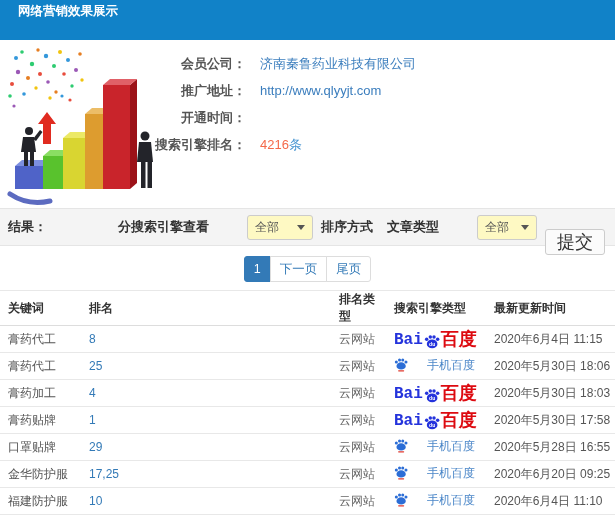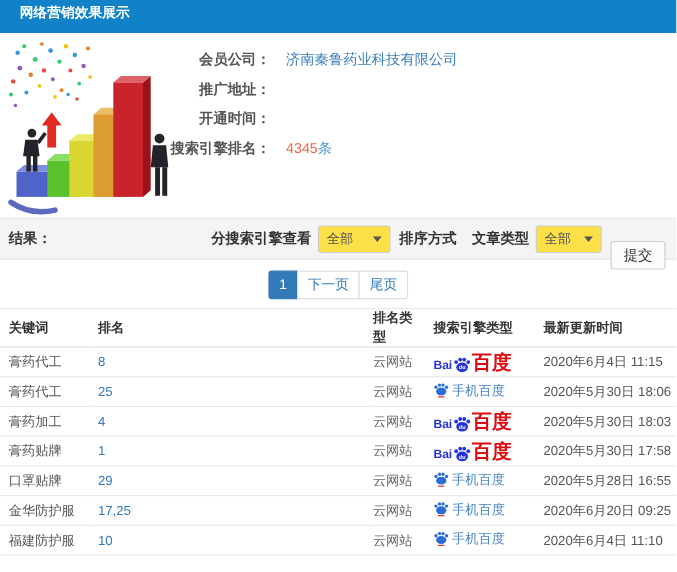--- a/index.html
+++ b/index.html
@@ -11,21 +11,21 @@
     --baidu-red:#dd0a10;
   }
   *{box-sizing:border-box;}
   html,body{margin:0;padding:0;}
   body{
     width:615px;height:520px;overflow:hidden;background:#fff;
     font-family:"Liberation Sans","DejaVu Sans",sans-serif;color:#555;
   }
   
   .title-bar{
-    height:30px;background:var(--header-bg);color:#fff;
+    height:40px;background:var(--header-bg);color:#fff;
     font-size:12.5px;font-weight:bold;line-height:22px;padding-left:18px;
   }
   
   .info-section{position:relative;height:168px;background:#fff;}
   .illustration{position:absolute;left:2px;top:4px;}
   .info-list{position:absolute;left:0;top:10px;width:100%;}
   .info-row{display:flex;align-items:center;height:27px;font-size:13px;}
   .info-label{width:246px;text-align:right;color:#555;font-weight:bold;flex:none;}
   .info-value{margin-left:14px;color:#555;}
   .info-value.link{color:var(--link);}
@@ -33,32 +33,32 @@
   .count-unit{color:#4a96d2;}
   
   .filter-bar{
     height:38px;background:#f4f4f4;border-top:1px solid #e5e5e5;border-bottom:1px solid #e5e5e5;
     display:flex;align-items:center;padding:0 10px 0 8px;font-size:13px;color:#333;
   }
   .result-label{font-weight:bold;}
   .filter-spacer{flex:1;}
   .filter-label{font-weight:bold;margin:0 6px 0 8px;white-space:nowrap;}
   .ui-select{
-    background:#fde047;border:1px solid #ccc;border-radius:3px;height:25px;
-    display:flex;align-items:center;padding:0 7px;font-size:12px;color:#555;cursor:pointer;
+    background:#fef9c3;border:1px solid #ccc;border-radius:3px;height:25px;
+    display:flex;align-items:center;padding:0 7px;font-size:12px;color:#555;cursor:pointer;margin-left:32px;
   }
   .ui-select .sel-text{flex:1;white-space:nowrap;}
   .caret{width:0;height:0;border-left:4px solid transparent;border-right:4px solid transparent;
     border-top:5px solid #555;margin-left:7px;flex:none;}
   .sel-engine{width:66px;}
   .sel-sort{width:136px;}
   .sel-type{width:60px;}
   .submit-btn{
     margin-left:8px;height:26px;padding:0 11px;background:#fbfbfb;border:1px solid #ccc;
-    border-radius:3px;font-size:13px;color:#333;cursor:pointer;
+    border-radius:3px;font-size:18px;color:#333;cursor:pointer;
     font-family:"Liberation Sans","DejaVu Sans",sans-serif;
     margin-top:29px;
   }
   
   .pagination-wrap{height:44px;padding-top:10px;text-align:center;}
   .pagination{display:inline-flex;}
   .page-item{
     min-width:26px;height:26px;line-height:24px;padding:0 9px;border:1px solid #ddd;
     background:#fff;color:var(--pagination-active);font-size:12.5px;cursor:pointer;margin-left:-1px;
   }
@@ -75,26 +75,26 @@
   .col-kw{width:85px;}
   .col-rank{width:250px;}
   .col-type{width:55px;}
   .col-eng{width:100px;}
   .col-time{width:125px;}
   .results-table th:first-child,.results-table td:first-child{padding-left:8px;}
   .rank-link{color:var(--pagination-active);text-decoration:none;cursor:pointer;}
   .c-type{color:#666;}
   
   .bd-logo{display:inline-flex;align-items:flex-end;line-height:1;}
-  .bd-bai{color:var(--baidu-blue);font-weight:bold;font-size:11px;letter-spacing:0;}
+  .bd-bai{color:var(--baidu-blue);font-weight:bold;font-size:16px;letter-spacing:0;font-family:Liberation Mono, monospace;}
   .bd-paw{margin:0 1px -1px 1px;}
   .bd-cn{color:var(--baidu-red);font-weight:bold;font-size:18px;}
   
   .mb-logo{display:inline-flex;align-items:center;line-height:1;}
-  .mb-label{color:#4a86c8;font-size:12px;margin-left:3px;}
+  .mb-label{color:#4a86c8;font-size:12px;margin-left:19px;}
 </style>
 </head>
 <body>
 
 <div class="title-bar">
   <span>网络营销效果展示</span>
 </div>
 
 <div class="info-section">
 
@@ -175,27 +175,28 @@
     <path d="M8,150 q18,12 40,7" stroke="#3f51b5" stroke-width="5" fill="none" stroke-linecap="round" opacity="0.85"></path>
   </svg>
 
   <div class="info-list">
     <div class="info-row">
       <span class="info-label">会员公司：</span>
       <a class="info-value link">济南秦鲁药业科技有限公司</a>
     </div>
     <div class="info-row">
       <span class="info-label">推广地址：</span>
+      <a class="info-value link">http://www.qlyyjt.com</a>
     </div>
     <div class="info-row">
       <span class="info-label">开通时间：</span>
     </div>
     <div class="info-row">
       <span class="info-label">搜索引擎排名：</span>
-      <span class="info-value"><span class="count-num">4345</span><span class="count-unit">条</span></span>
+      <span class="info-value"><span class="count-num">4216</span><span class="count-unit">条</span></span>
     </div>
   </div>
 </div>
 
 <div class="filter-bar">
   <span class="result-label">结果：</span>
   <span class="filter-spacer"></span>
   <span class="filter-label">分搜索引擎查看</span>
   <div class="ui-select sel-engine">
     <span class="sel-text">全部</span>

